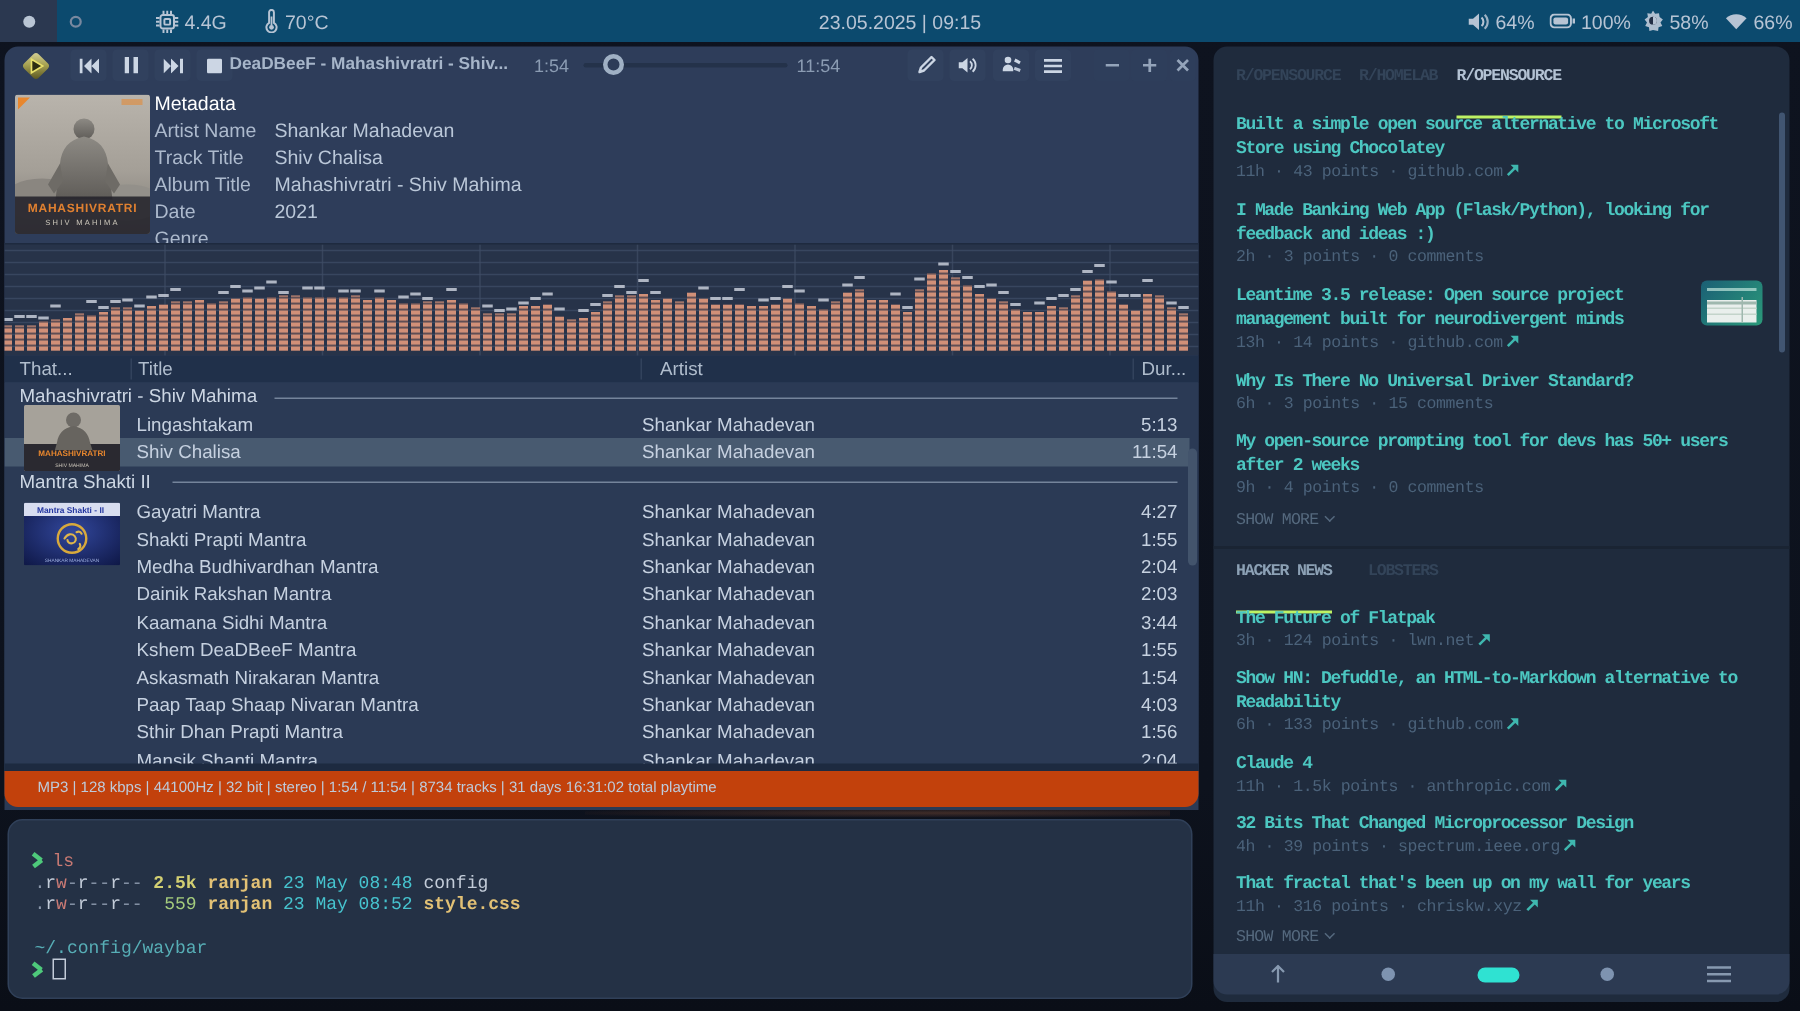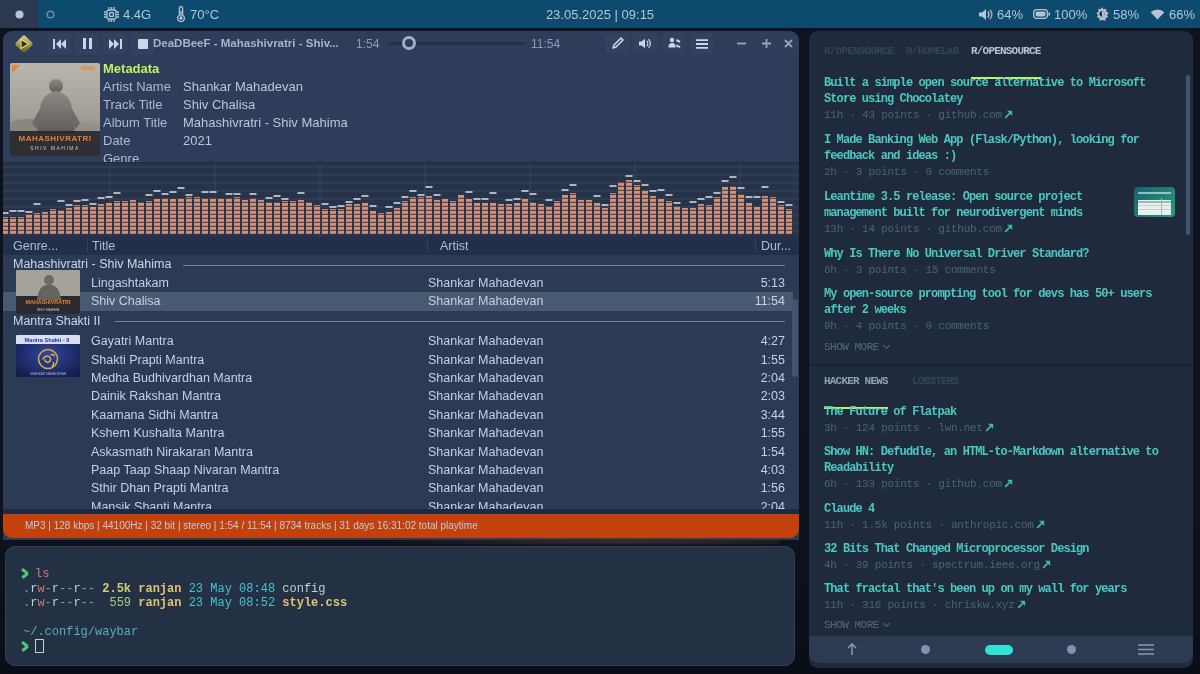--- a/index.html
+++ b/index.html
@@ -242,21 +242,21 @@
 <path d="M30 46l-8 14 4 6 6-8zM62 46l8 14-4 6-6-8z" fill="#6e6b66"></path>
 
 <rect x="0" y="68" width="90" height="25" fill="#23222a" opacity=".88"></rect>
 <text x="45" y="78" font-family="Liberation Sans" font-size="8" font-weight="bold" fill="#e08030" text-anchor="middle" letter-spacing="0.5">MAHASHIVRATRI</text>
 <text x="45" y="87" font-family="Liberation Sans" font-size="5" fill="#cfc9bd" text-anchor="middle" letter-spacing="1.5">SHIV MAHIMA</text>
 <path d="M2 2h8L2 10z" fill="#e8872e"></path>
 <rect x="71" y="3" width="14" height="4" fill="#e8872e" opacity=".55"></rect>
 </svg>
       </div>
   <div class="mrow" style="top:3px">
-        <span class="mlab" style="color:#bef264;font-weight:bold">Metadata</span>
+        <span class="mlab" style="color:#ffffff;font-weight:normal">Metadata</span>
       </div>
   <div class="mrow" style="top:21px">
         <span class="mlab">Artist Name</span>
         <span class="mval">Shankar Mahadevan</span>
       </div>
   <div class="mrow" style="top:39px">
         <span class="mlab">Track Title</span>
         <span class="mval">Shiv Chalisa</span>
       </div>
   <div class="mrow" style="top:57px">
@@ -465,21 +465,21 @@
 <rect x="726.5" y="13" width="7" height="2" fill="#c7cdd8" opacity="0.85"></rect>
 <rect x="734.5" y="24" width="7" height="2" fill="#c7cdd8" opacity="0.85"></rect>
 <rect x="742.5" y="33" width="7" height="2" fill="#c7cdd8" opacity="0.85"></rect>
 <rect x="750.5" y="33" width="7" height="2" fill="#c7cdd8" opacity="0.85"></rect>
 <rect x="758.5" y="23" width="7" height="2" fill="#c7cdd8" opacity="0.85"></rect>
 <rect x="774.5" y="38" width="7" height="2" fill="#c7cdd8" opacity="0.85"></rect>
 <rect x="782.5" y="41" width="7" height="2" fill="#c7cdd8" opacity="0.85"></rect>
       </svg>
     </div>
  <div id="plhead">
-   <span style="left:10px">Genre...</span>
+   <span style="left:10px">That...</span>
       <span style="left:89px">Title</span>
       <span style="left:437px">Artist</span>
       <span style="left:758px">Dur...</span>
    <div class="cdiv" style="left:84px"></div>
       <div class="cdiv" style="left:424px"></div>
       <div class="cdiv" style="left:752px"></div>
  </div>
  <div id="plist">
    <div class="grow" style="top:0;height:19px;line-height:19px"><span style="margin-left:10px">Mahashivratri - Shiv Mahima</span><div class="gline" style="left:180px"></div></div>
    <div class="prow" style="top:19px">
@@ -512,21 +512,21 @@
         <span class="t">Dainik Rakshan Mantra</span>
         <span class="a">Shankar Mahadevan</span>
         <span class="d">2:03</span>
       </div>
    <div class="prow" style="top:150.7px">
         <span class="t">Kaamana Sidhi Mantra</span>
         <span class="a">Shankar Mahadevan</span>
         <span class="d">3:44</span>
       </div>
    <div class="prow" style="top:169.1px">
-        <span class="t">Kshem Kushalta Mantra</span>
+        <span class="t">Kshem DeaDBeeF Mantra</span>
         <span class="a">Shankar Mahadevan</span>
         <span class="d">1:55</span>
       </div>
    <div class="prow" style="top:187.5px">
         <span class="t">Askasmath Nirakaran Mantra</span>
         <span class="a">Shankar Mahadevan</span>
         <span class="d">1:54</span>
       </div>
    <div class="prow" style="top:205.9px">
         <span class="t">Paap Taap Shaap Nivaran Mantra</span>

